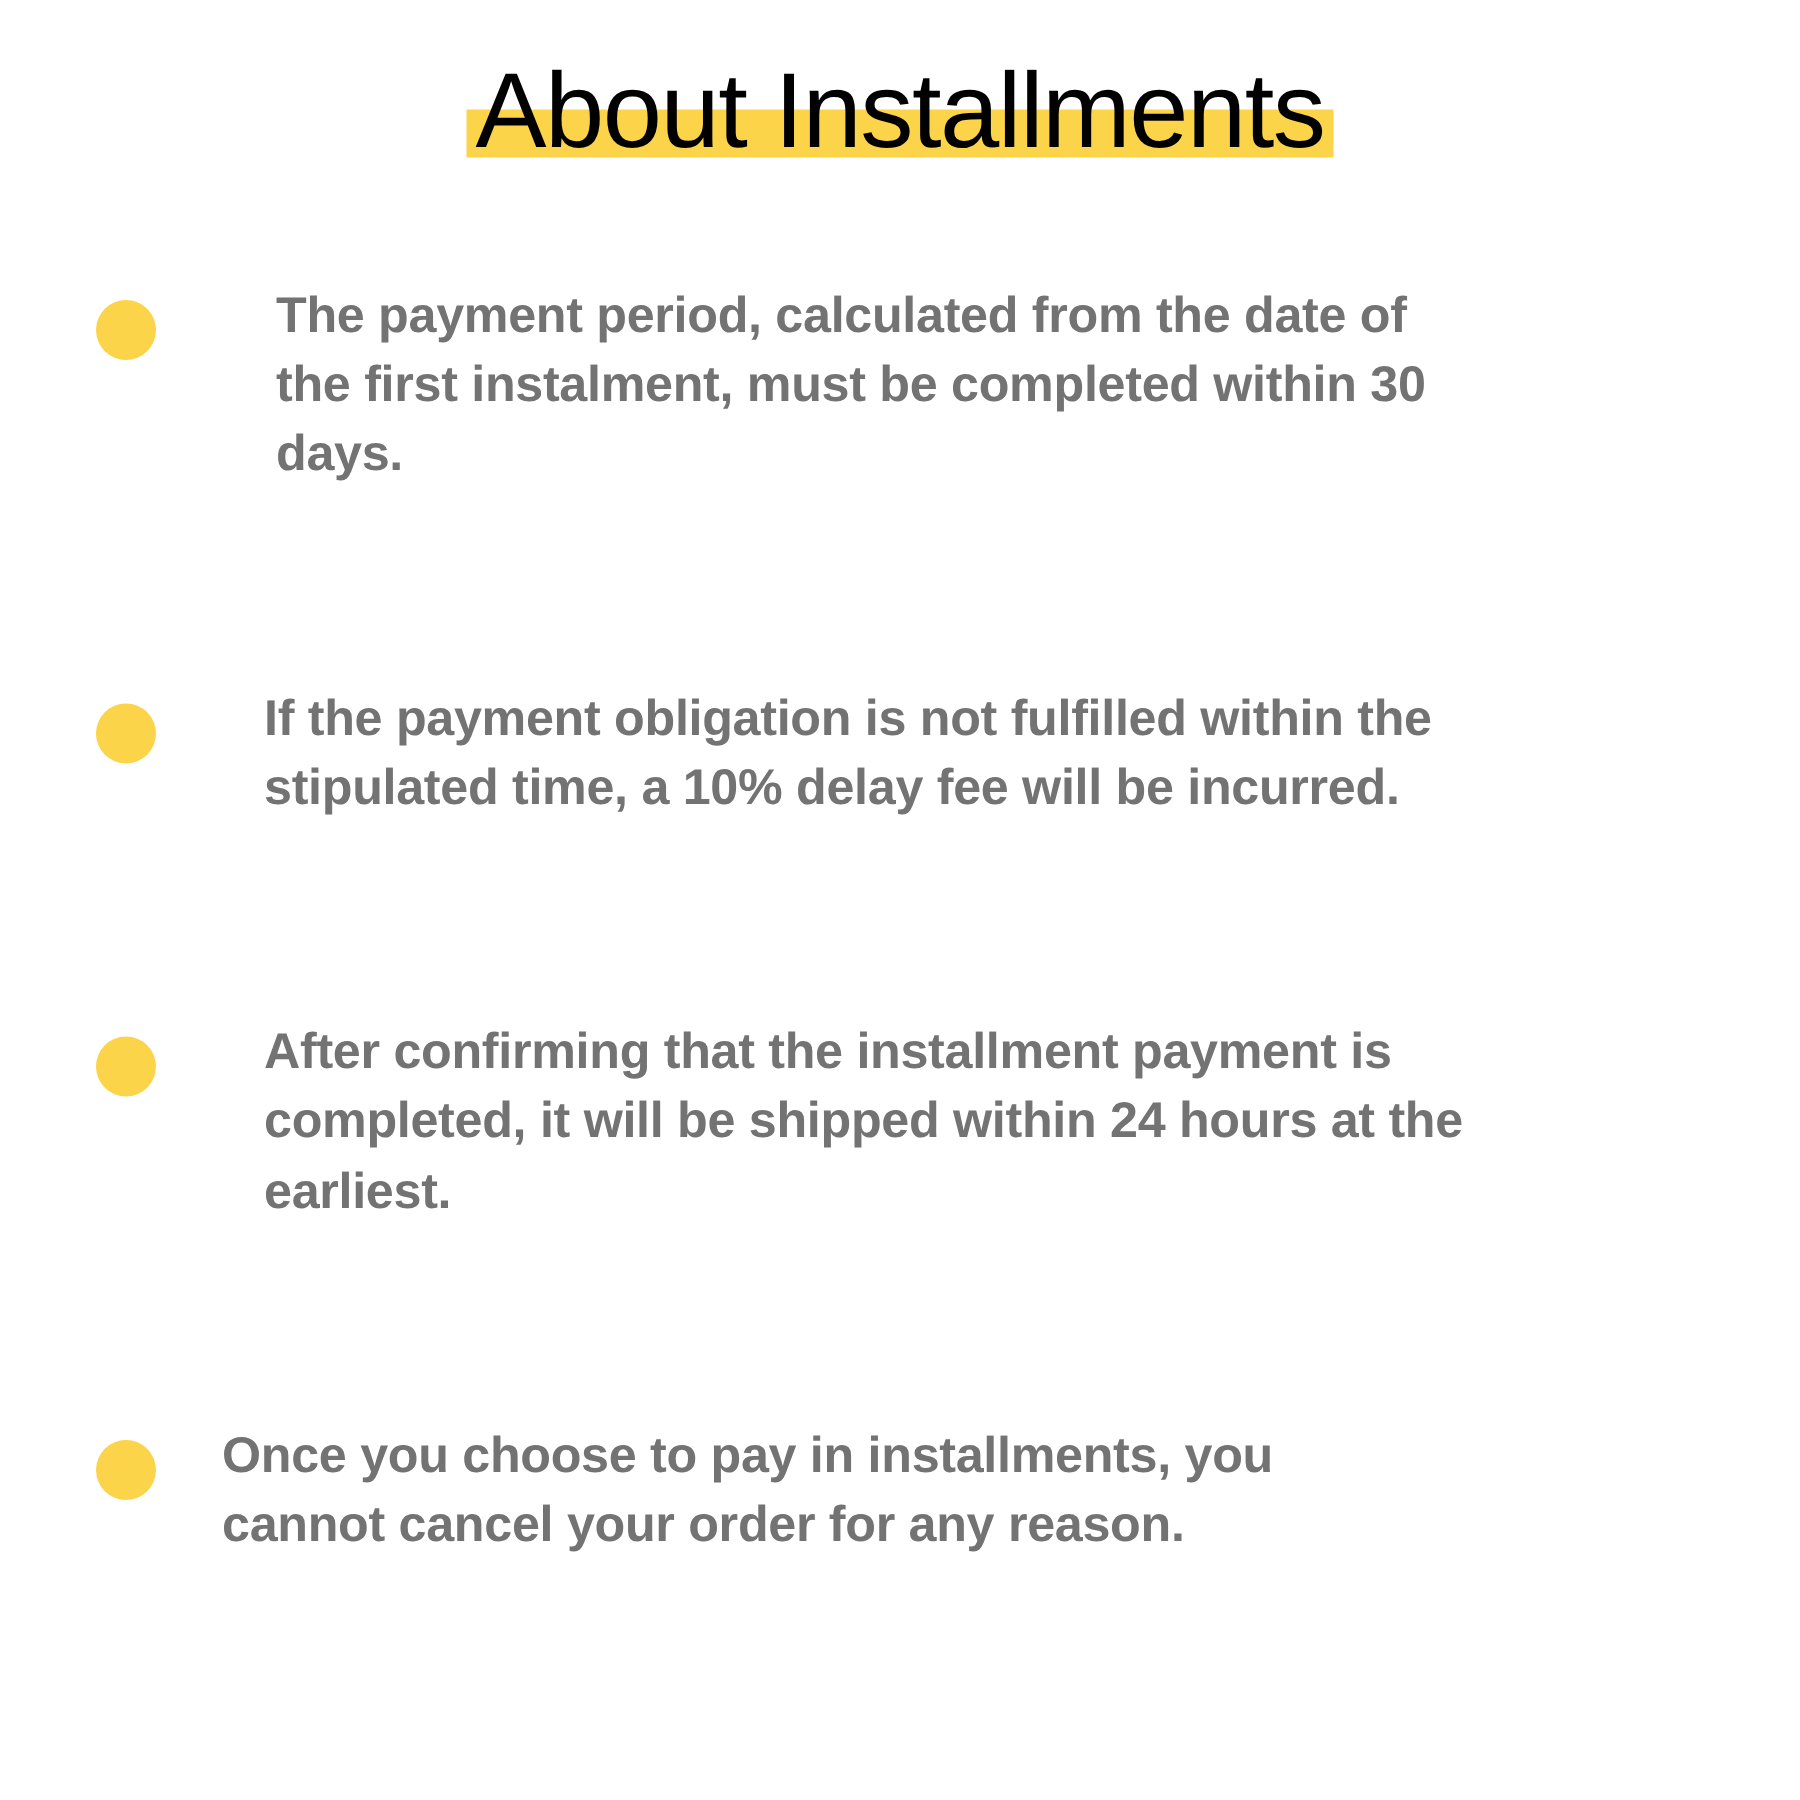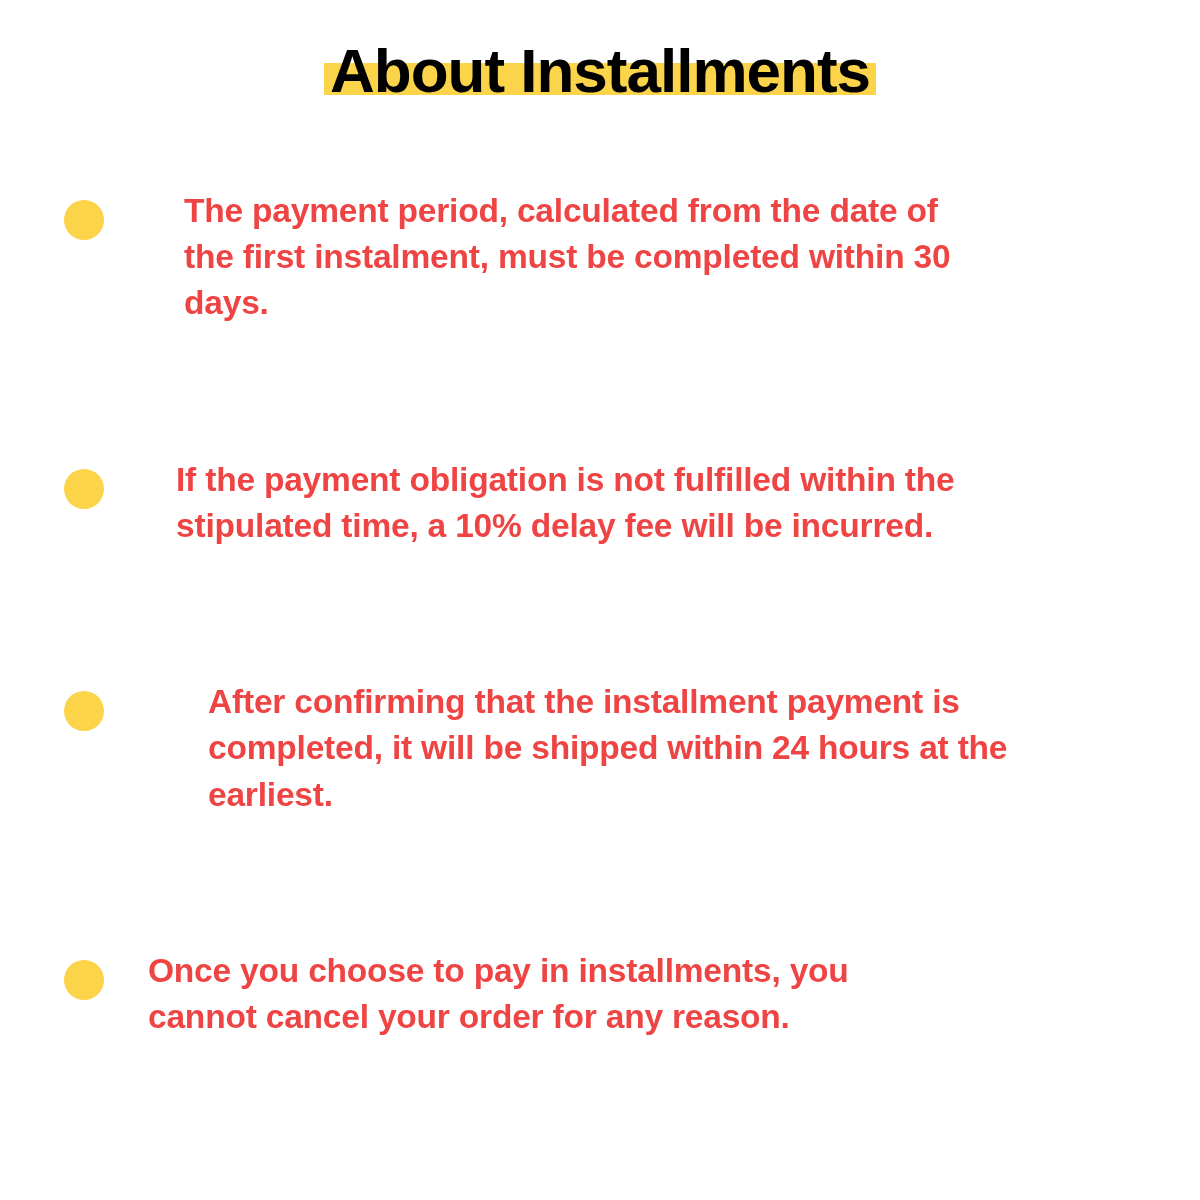--- a/index.html
+++ b/index.html
@@ -39,22 +39,22 @@
     left: -6px;
     right: -6px;
     bottom: 8px;
     height: 32px;
     background: #fcd449;
     z-index: 0;
   }
   .title-text {
     position: relative;
     z-index: 1;
-    font-size: 62px;
-    font-weight: bold;
+    font-size: 71px;
+    font-weight: normal;
     letter-spacing: -1px;
     color: #000000;
     line-height: 1.05;
     white-space: nowrap;
   }
 
   
   .list {
     position: relative;
     margin-top: 38px;
@@ -74,33 +74,33 @@
     height: 40px;
     border-radius: 50%;
     background: #fcd449;
     margin-top: 12px;
   }
   .item-text {
     flex: 1 1 auto;
     margin-left: 80px;
     font-size: 33.5px;
     font-weight: bold;
-    color: #ef4444;
+    color: #737373;
     line-height: 1.38;
     letter-spacing: -0.2px;
     max-width: 810px;
   }
   .item-1 .item-text { max-width: 790px; }
   .item-2 .item-text { margin-left: 72px; max-width: 830px; }
   .item-3 .item-text { margin-left: 72px; max-width: 800px; }
   .item-4 .item-text { margin-left: 44px; max-width: 800px; }
 
   .item-1 { margin-bottom: 130px; }
   .item-2 { margin-bottom: 130px; margin-top: 11px; }
-  .item-3 { margin-bottom: 130px; gap: 32px; }
+  .item-3 { margin-bottom: 130px; }
 </style>
 </head>
 <body>
 
 <div class="page">
 
   <div class="title-block">
     <div class="title-wrap">
       <div class="title-highlight"></div>
       <div class="title-text">About Installments</div>

